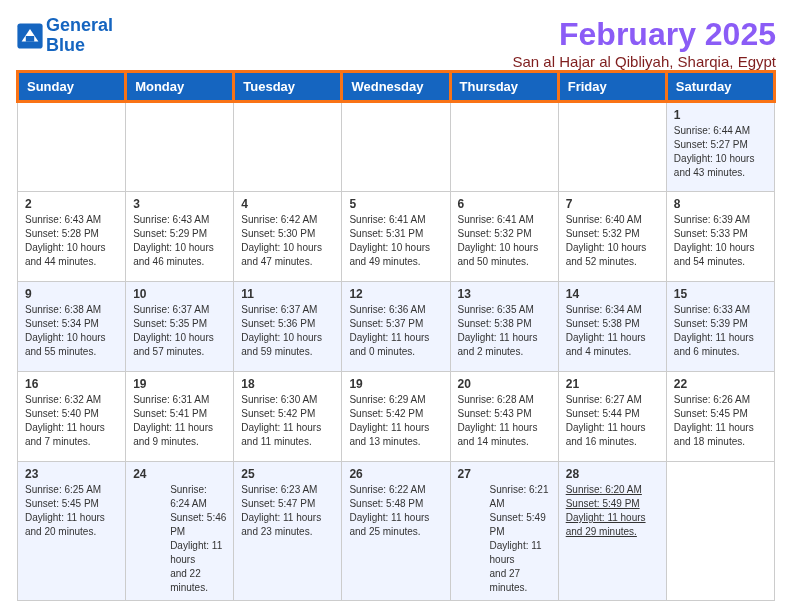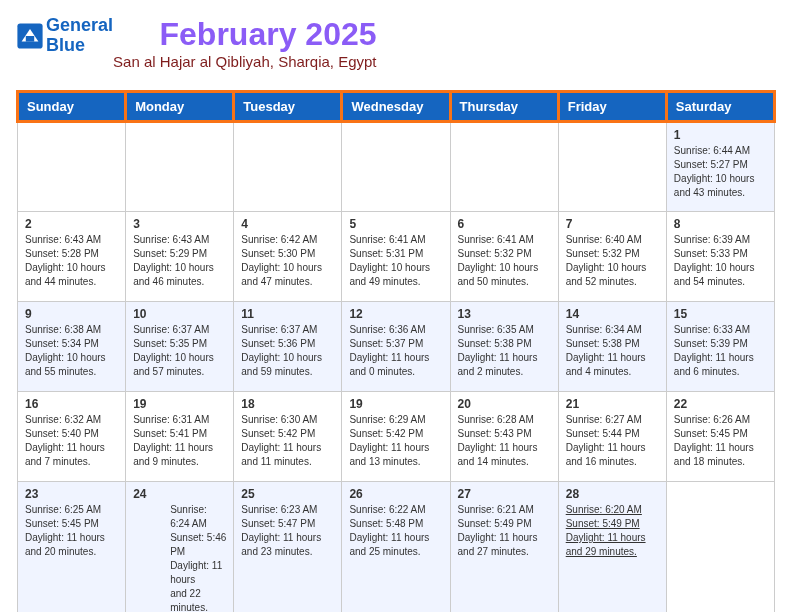--- a/index.html
+++ b/index.html
@@ -5,23 +5,23 @@
     * { box-sizing: border-box; margin: 0; padding: 0; }
     body {
       font-family: Arial, sans-serif;
       background: #fff;
       width: 792px;
       min-height: 612px;
       padding: 16px;
     }
     .header {
       display: flex;
-      justify-content: flex-start;
+      justify-content: space-between;
       align-items: flex-start;
-      margin-bottom: 20px;
+      margin-bottom: 0;
     }
     .logo {
       display: flex;
       align-items: center;
     }
     .logo-text {
       font-size: 18px;
       font-weight: bold;
       color: #333;
       line-height: 1.1;
@@ -315,21 +315,21 @@
         </td>
         <td>
           <div class="day-number">26</div>
           <div class="day-info" style="white-space: pre-line;">Sunrise: 6:22 AM
 Sunset: 5:48 PM
 Daylight: 11 hours
 and 25 minutes.</div>
         </td>
         <td>
           <div class="day-number">27</div>
-          <div class="day-info" style="white-space: pre-line;">Sunrise: 6:21 AM
+          <div class="day-info" style="white-space: pre-line; margin-left: 32px;">Sunrise: 6:21 AM
 Sunset: 5:49 PM
 Daylight: 11 hours
 and 27 minutes.</div>
         </td>
         <td>
           <div class="day-number">28</div>
           <div class="day-info" style="white-space: pre-line; text-decoration: underline;">Sunrise: 6:20 AM
 Sunset: 5:49 PM
 Daylight: 11 hours
 and 29 minutes.</div>

